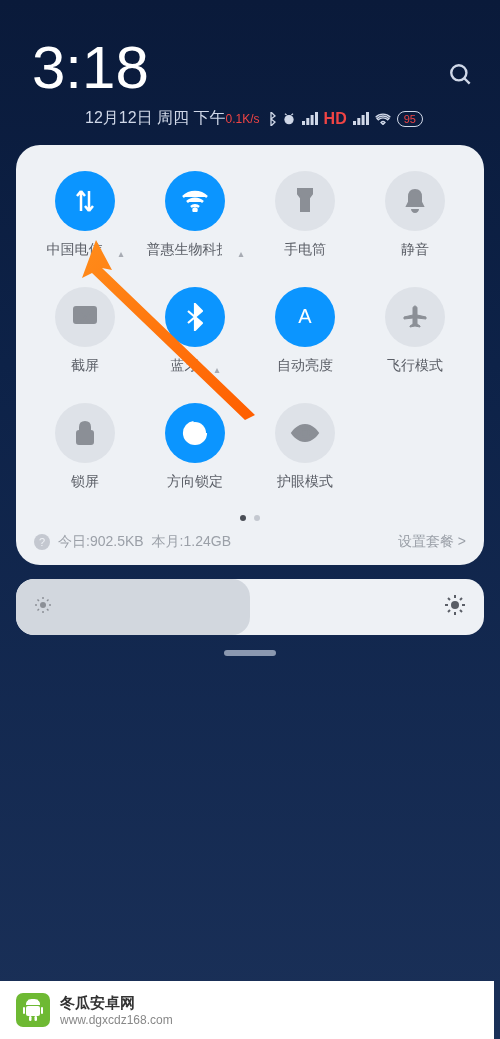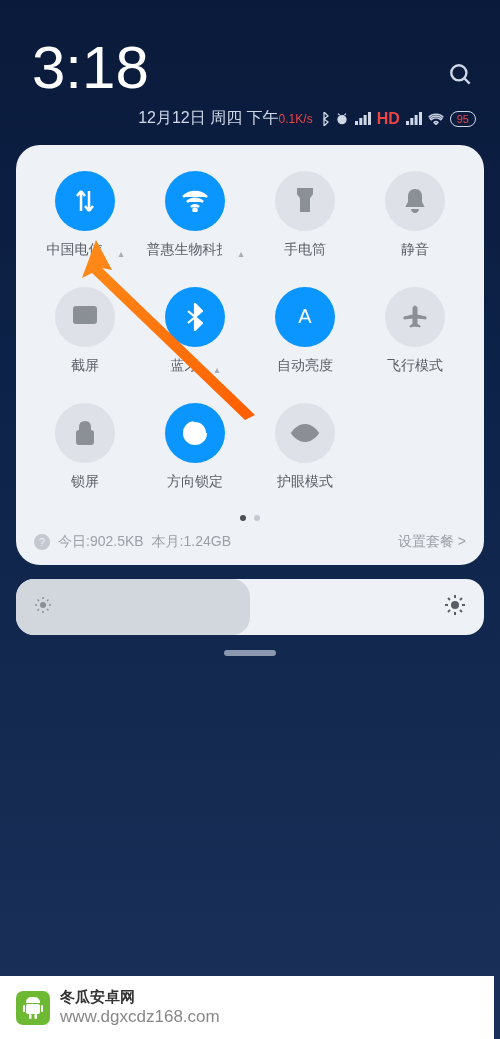--- a/index.html
+++ b/index.html
@@ -15,21 +15,21 @@
   padding: 38px 24px 0 32px;
   color: #fff;
 }
 .time {
   font-size: 60px;
   font-weight: 300;
   line-height: 1;
 }
 .date-row {
   display: flex;
-  justify-content: flex-end;
+  justify-content: center;
   align-items: center;
   margin-top: 10px;
 }
 .date {
   font-size: 16px;
   color: #d0d8e8;
 }
 .status-icons {
   display: flex;
   align-items: center;
@@ -163,21 +163,21 @@
   align-items: center;
   gap: 10px;
 }
 .footer-logo {
   width: 34px; height: 34px;
   background: #6eb933;
   border-radius: 7px;
   display:flex; align-items:center; justify-content:center;
 }
 .footer-text .line1 { font-size: 15px; color: #333; font-weight: 600; }
-.footer-text .line2 { font-size: 17px; color: #888; }
+.footer-text .line2 { font-size: 12px; color: #888; }
 </style>
 </head>
 <body>
 
 <div class="status-bar">
   <div class="time">3:18</div>
   <span class="search-icon">
     <svg width="26" height="26" viewBox="0 0 24 24" fill="none" stroke="#d0d8e8" stroke-width="2.2">
         <circle cx="10" cy="10" r="7"></circle>
         <line x1="20" y1="20" x2="15" y2="15"></line>

